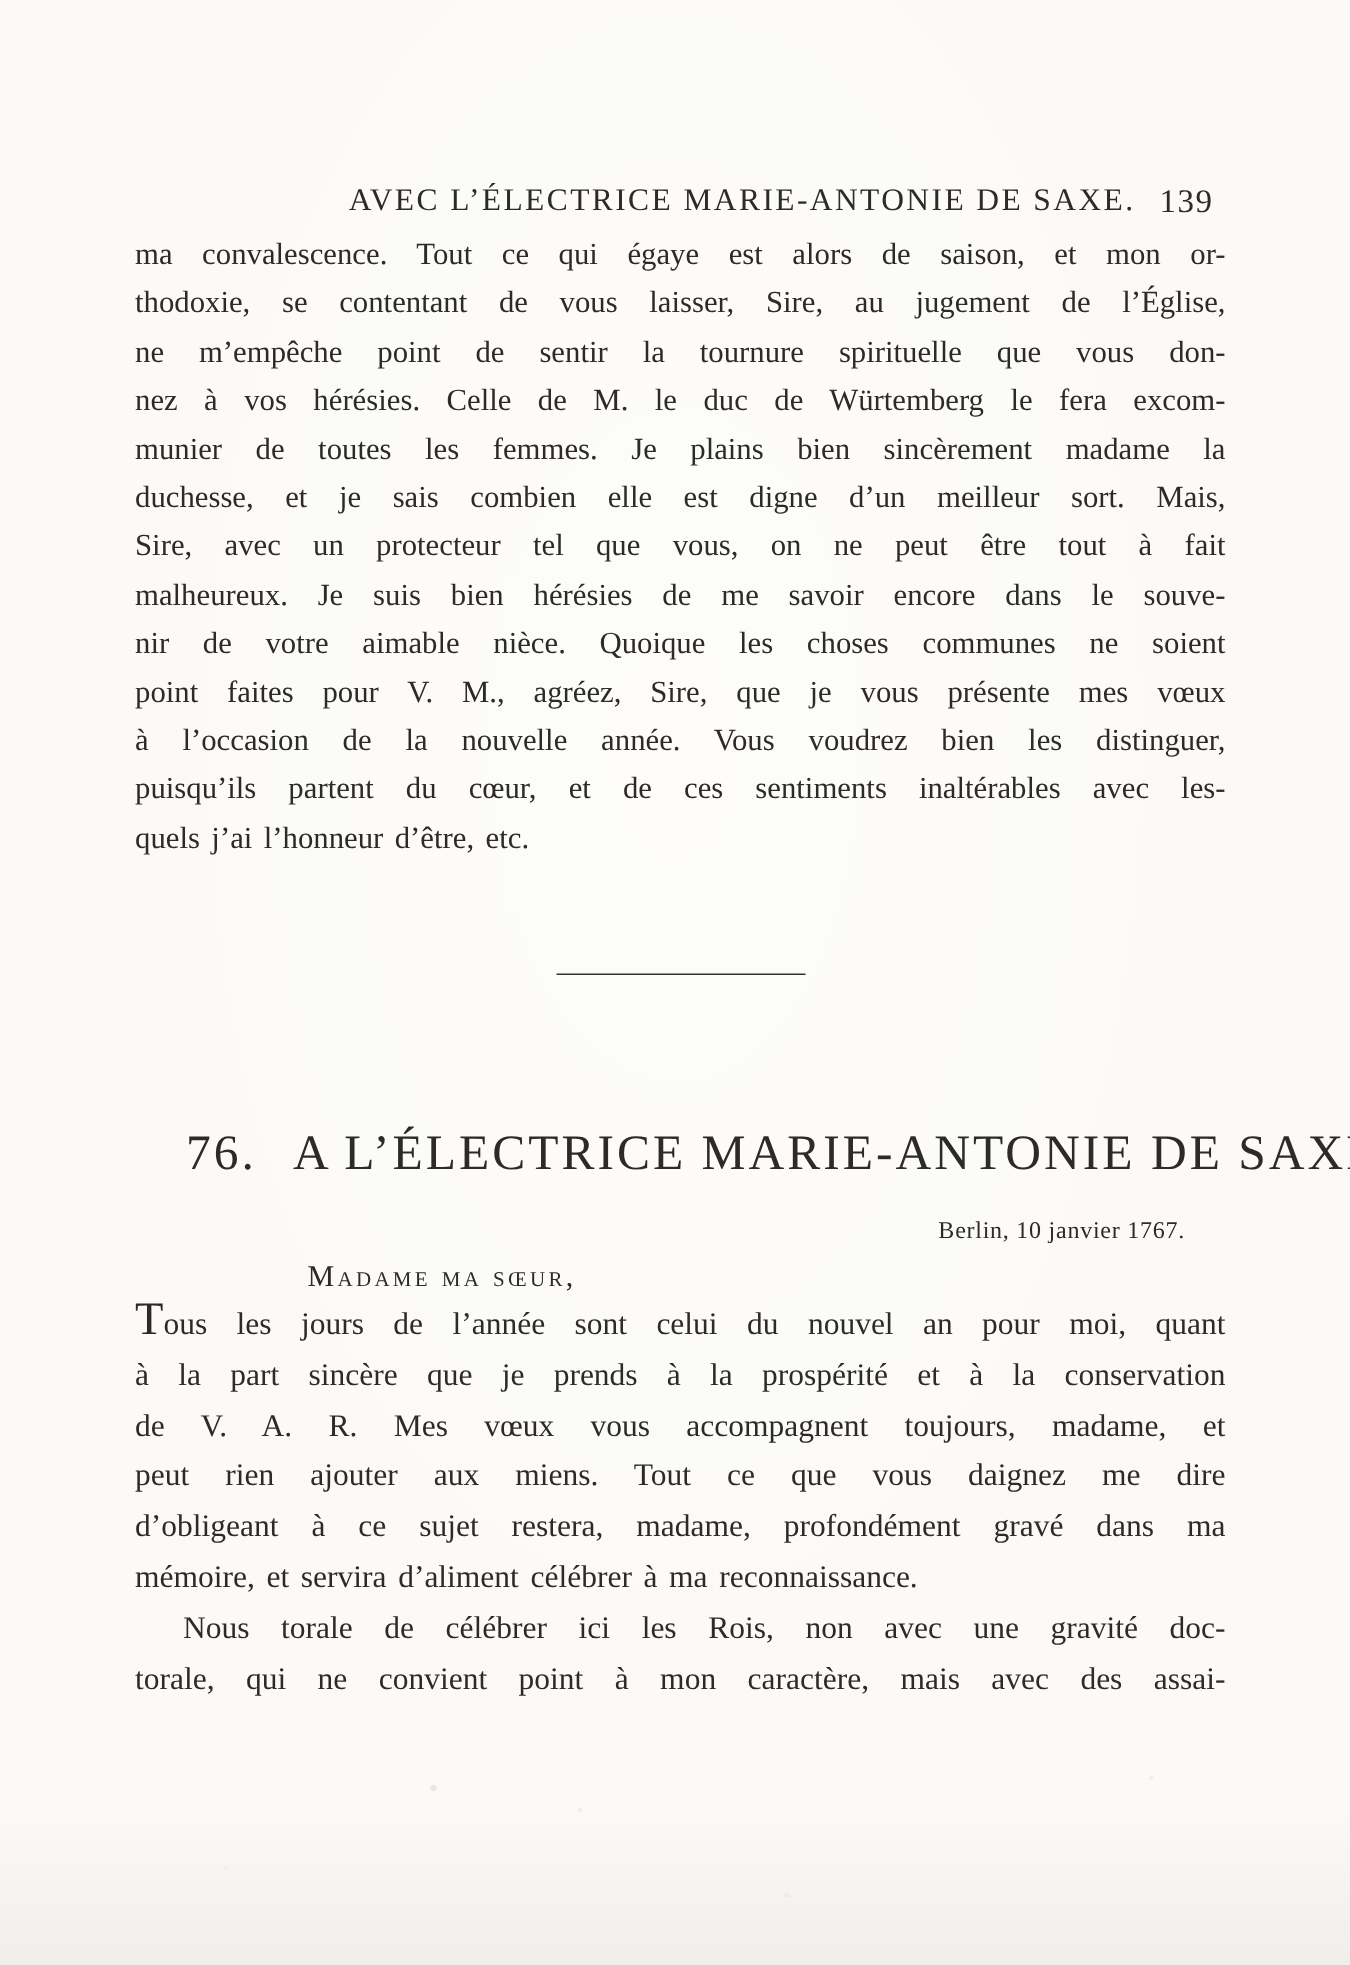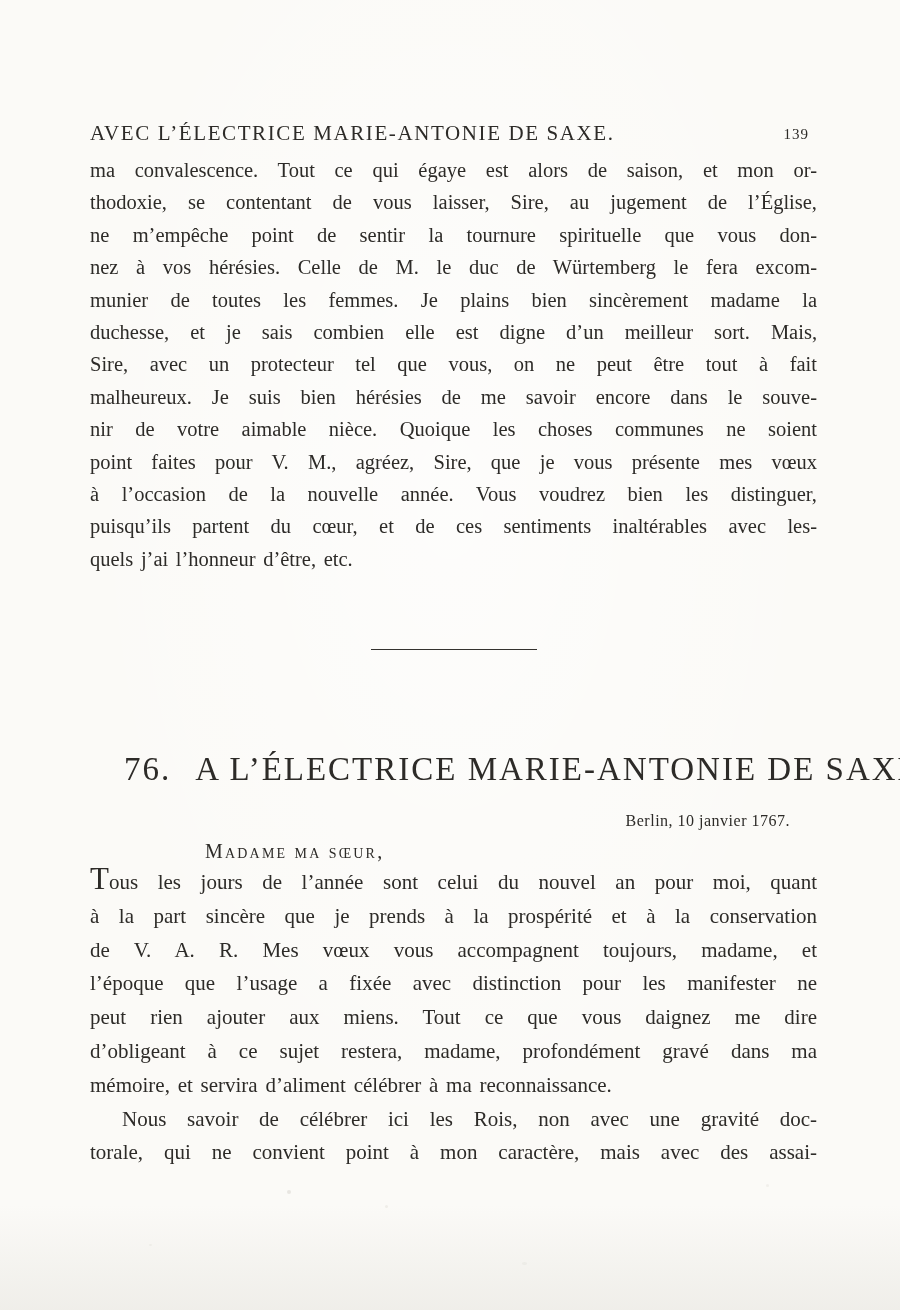--- a/index.html
+++ b/index.html
@@ -21,25 +21,25 @@
       radial-gradient(ellipse at 50% 38%, rgba(255,255,255,.55) 0%, rgba(255,255,255,0) 60%),
       linear-gradient(to bottom, rgba(240,238,232,.0) 92%, rgba(228,226,220,.5) 100%),
       var(--paper);
   }
   
   .running-header{
     position:absolute;top:118px;left:90px;width:727px;height:30px;
     font-size:21px;line-height:30px;letter-spacing:1.6px;
   }
   .running-title{
-    position:absolute;left:0;right:60px;text-align:left;
+    position:absolute;left:0;right:60px;text-align:right;
     white-space:nowrap;
   }
   .page-number{
-    position:absolute;right:8px;top:1px;font-size:15px;letter-spacing:1px;
+    position:absolute;right:8px;top:1px;font-size:22px;letter-spacing:1px;
     font-feature-settings:"onum" 1;
   }
   
   .para{position:absolute;left:90px;width:727px;word-spacing:2.5px;}
   #p75{top:154px;font-size:20.5px;}
   #p75 .line{line-height:32.4px;height:32.4px;}
   .line{overflow:hidden;}
   .j{text-align:justify;text-align-last:justify;}
   
   .divider{
@@ -110,25 +110,24 @@
   </div>
 
   <div class="dateline">Berlin, 10 janvier 1767.</div>
 
   <div class="salutation">Madame ma sœur,</div>
 
   <div class="para" id="letter-body">
     <div class="line j"><span class="lede">T</span><span>ous les jours de l’année sont celui du nouvel an pour moi, quant</span></div>
     <div class="line j">à la part sincère que je prends à la prospérité et à la conservation</div>
     <div class="line j">de V. A. R.  Mes vœux vous accompagnent toujours, madame, et</div>
-    <div class="line j">l’époque que l’usage a fixée avec distinction pour les manifester ne</div>
     <div class="line j">peut rien ajouter aux miens.  Tout ce que vous daignez me dire</div>
     <div class="line j">d’obligeant à ce sujet restera, madame, profondément gravé dans ma</div>
     <div class="line">mémoire, et servira d’aliment célébrer à ma reconnaissance.</div>
-    <div class="line j indent">Nous savoir de célébrer ici les Rois, non avec une gravité doc-</div>
+    <div class="line j indent">Nous torale de célébrer ici les Rois, non avec une gravité doc-</div>
     <div class="line j">torale, qui ne convient point à mon caractère, mais avec des assai-</div>
   </div>
 
   <div class="specks">
     <div class="speck s1"></div>
     <div class="speck s2"></div>
     <div class="speck s3"></div>
     <div class="speck s4"></div>
     <div class="speck s5"></div>
   </div>

